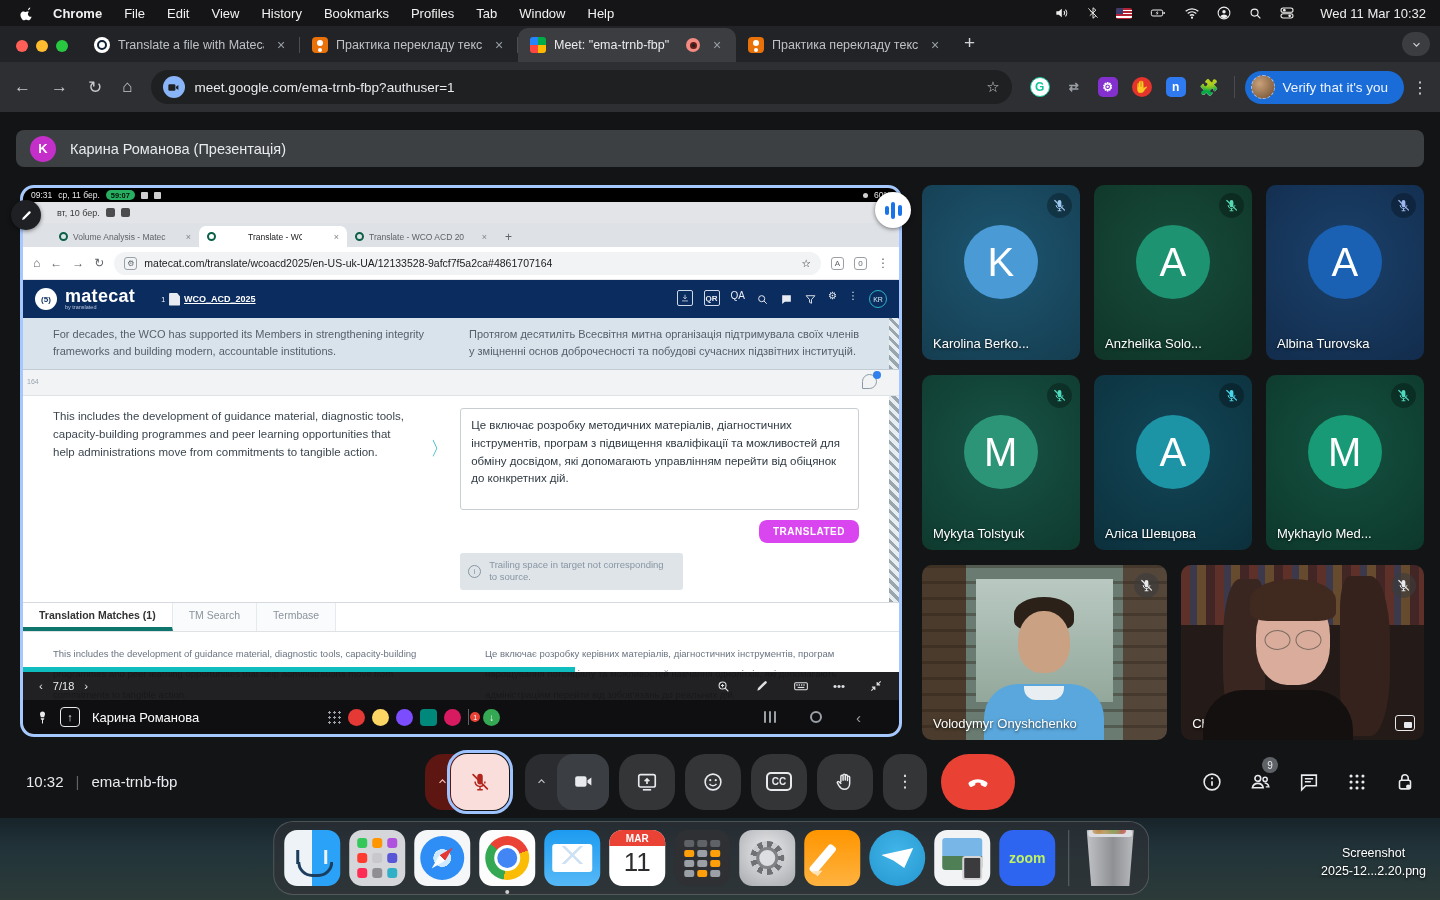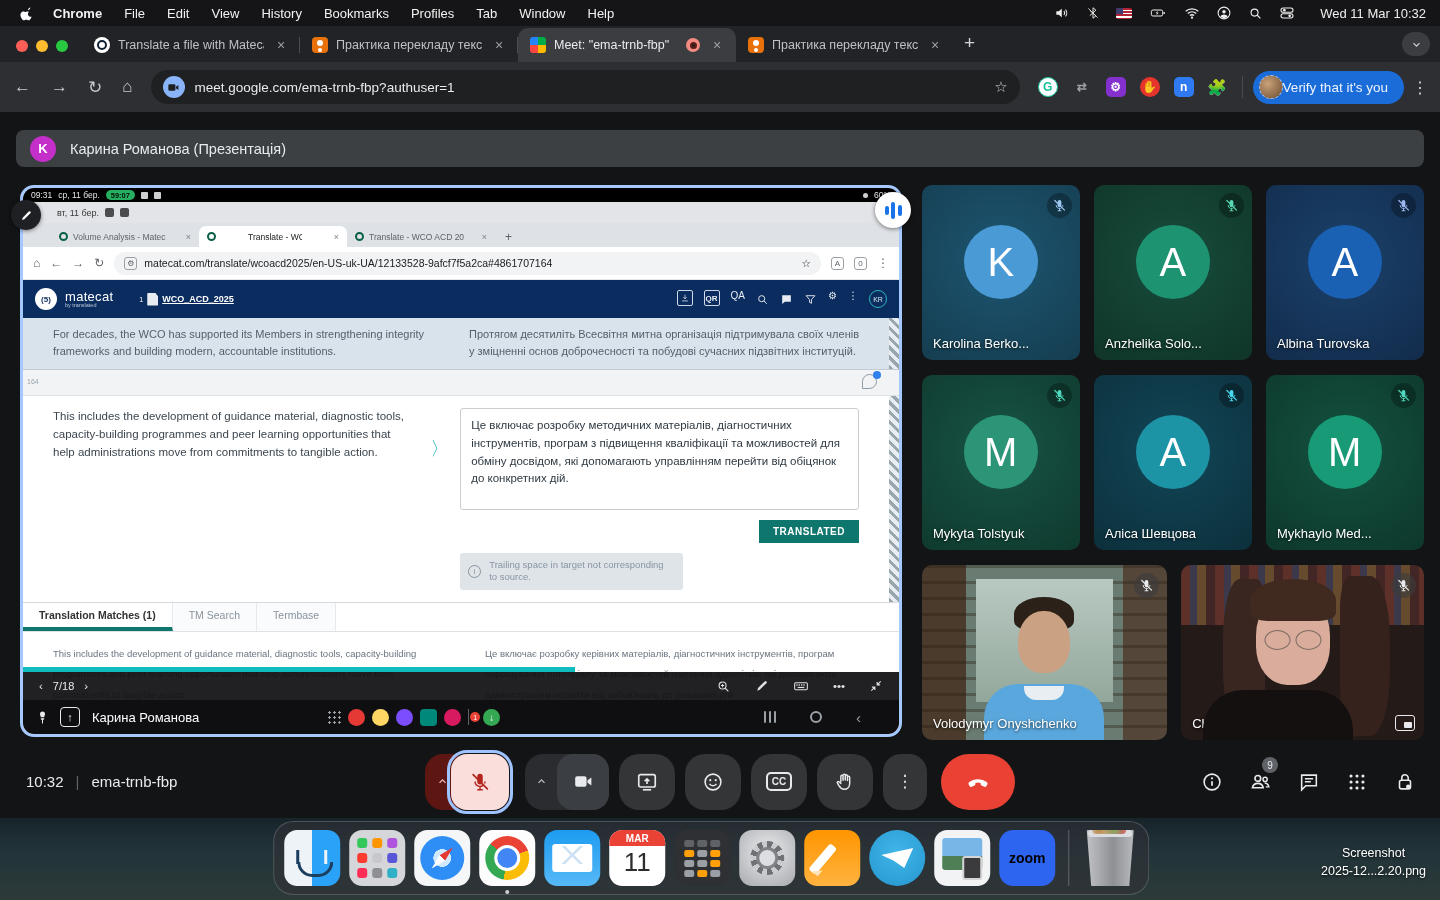--- a/index.html
+++ b/index.html
@@ -50,21 +50,21 @@
   .omnibox .star { color:#c7cacd; font-size:15px; }
   .extrow { display:flex; align-items:center; gap:14px; margin:0 10px; }
   .ext { width:20px; height:20px; border-radius:50%; color:#fff; font-size:12px; font-weight:bold; }
   .ext.gram { background:#fff; color:#15c39a; border:1.5px solid #15c39a; }
   .ext.gray { background:none; color:#9aa0a6; }
   .ext.purple { background:#8430ce; border-radius:5px; }
   .ext.red { background:#e4342b; }
   .ext.blue { background:#2f7af0; border-radius:5px; }
   .puzzle { color:#dadce0; }
   .vline { width:1px; height:22px; background:#4a4b4f; }
-  .verify { display:flex; align-items:center; background:#1a6dd8; border-radius:17px; height:33px; padding:0 16px 0 6px; color:#eef3fe; font-size:13.5px; margin-right:8px; }
+  .verify { display:flex; align-items:center; gap:8px; background:#1a6dd8; border-radius:17px; height:33px; padding:0 16px 0 6px; color:#eef3fe; font-size:13.5px; margin-right:8px; }
   .verify .pav { width:24px; height:24px; border-radius:50%; background:radial-gradient(circle at 35% 35%, #caa27a, #6d4c2f); border:1.5px dashed #9cc0f8; }
   .kebab { color:#dadce0; font-size:16px; margin-right:12px; }
 
   
   #meetarea { position:absolute; left:0; top:112px; width:1440px; height:706px; background:#131416; z-index:10; }
   #banner { position:absolute; left:16px; right:16px; top:18px; height:37px; background:#3c4043; border-radius:8px; display:flex; align-items:center; padding:0 14px; gap:14px; }
   #banner .bav { width:26px; height:26px; border-radius:50%; background:#c42ec9; color:#fff; font-size:13px; font-weight:bold; }
   #banner .btxt { color:#e8eaed; font-size:14.5px; }
 
   
@@ -88,21 +88,21 @@
   .ltoolbar { height:33px; background:#fff; border-bottom:1px solid #e4e6e9; display:flex; align-items:center; padding:0 10px; gap:10px; color:#5f6368; font-size:12px; flex:none; }
   .lpill { flex:1; height:23px; background:#f1f3f4; border-radius:12px; display:flex; align-items:center; padding:0 10px; gap:7px; font-size:10.5px; color:#202124; }
   .lpill .u { flex:1; white-space:nowrap; overflow:hidden; }
   .tchip { width:13px; height:13px; border:1px solid #9aa0a6; border-radius:3px; font-size:8px; color:#5f6368; }
 
   
   .mchead { height:38px; background:#0b2c5f; display:flex; align-items:center; padding:0 12px; gap:8px; color:#fff; flex:none; }
   .mclogo { width:22px; height:22px; border-radius:50%; background:#fff; position:relative; flex:none; }
   .mclogo::after { content:"(5)"; position:absolute; inset:0; display:flex; align-items:center; justify-content:center; color:#0b2c5f; font-size:8px; font-weight:bold; }
   .mcbrand { line-height:1; margin-right:18px; }
-  .mcbrand .b1 { font-size:13px; font-weight:normal; letter-spacing:.3px; }
+  .mcbrand .b1 { font-size:18px; font-weight:bold; letter-spacing:.3px; }
   .mcbrand .b2 { font-size:5.5px; color:#b9c6dd; }
   .mcfile { display:flex; align-items:center; gap:4px; font-size:9px; }
   .mcfile .idx { font-size:7px; vertical-align:super; }
   .mcfile .doc { width:11px; height:13px; background:#e8ecf2; border-radius:1px; clip-path:polygon(0 0,70% 0,100% 30%,100% 100%,0 100%); }
   .mcfile .fname { text-decoration:underline; font-weight:bold; }
   .mcsp { flex:1; }
   .mcicons { display:flex; gap:11px; font-size:10px; color:#e8ecf2; }
   .mcbox { width:16px; height:16px; border:1px solid #cfd8e6; border-radius:2px; font-size:8px; font-weight:bold; }
   .mcav { width:18px; height:18px; border-radius:50%; border:1.5px solid #2bb3c0; font-size:7px; color:#cfe9ec; }
 
@@ -116,21 +116,21 @@
   .gaprow { height:26px; background:#f2f3f5; border-bottom:1px solid #e0e3e6; position:relative; }
   .gaprow .sid { position:absolute; left:4px; top:8px; font-size:7px; color:#9aa5af; }
   .gaprow .cmt { position:absolute; right:22px; top:4px; width:15px; height:15px; border:1.5px solid #8e9aa5; border-radius:50% 50% 50% 0; }
   .gaprow .cmt::after { content:""; position:absolute; right:-5px; top:-4px; width:8px; height:8px; border-radius:50%; background:#2f80ed; }
   .segact { background:#fff; padding:12px 26px 8px 30px; position:relative; display:flex; }
   .segact .src { width:46%; font-size:11.5px; color:#3c464f; line-height:1.55; padding-right:18px; }
   .segact .chev { width:30px; color:#2bb3c0; font-size:19px; padding-top:28px; }
   .segact .tcol { flex:1; padding-right:14px; }
   .editor { border:1px solid #c9ced3; border-radius:3px; background:#fff; padding:8px 10px; font-size:11.5px; color:#2f3942; line-height:1.55; min-height:102px; }
   .actrow { display:flex; justify-content:flex-end; margin-top:10px; }
-  .translated { background:#0f766e; color:#fff; font-size:10px; font-weight:bold; letter-spacing:.5px; padding:6px 14px; border-radius:0; }
+  .translated { background:#d946ef; color:#fff; font-size:10px; font-weight:bold; letter-spacing:.5px; padding:6px 14px; border-radius:8px; }
   .warnrow { margin:10px 0 4px; display:flex; }
   .warn { display:flex; gap:8px; background:#dfe4e8; border-radius:3px; padding:6px 14px 6px 8px; align-items:center; }
   .warn .wi { width:13px; height:13px; border-radius:50%; border:1.5px solid #8795a3; color:#8795a3; font-size:8px; flex:none; }
   .warn .wt { font-size:9.5px; color:#8795a3; line-height:1.3; max-width:180px; }
   .mpanel { background:#fff; border-top:1px solid #d6d9dd; }
   .ptabs { display:flex; border-bottom:1px solid #dfe2e5; background:#fff; }
   .ptab { padding:6px 16px; font-size:10.5px; color:#8a939c; border-right:1px solid #e7eaec; background:#fafbfc; }
   .ptab.active { color:#333; font-weight:bold; background:#fff; border-bottom:4px solid #0f766e; }
   .mrow { display:flex; gap:44px; padding:12px 26px 8px 30px; font-size:9.5px; color:#6a7480; }
   .mrow .c { flex:1; line-height:2.15; }
@@ -261,21 +261,21 @@
       background:repeating-conic-gradient(#6f7174 0 20deg, #c9cbcf 20deg 40deg); }
   .d-set::after { content:""; position:absolute; left:50%; top:50%; transform:translate(-50%,-50%); width:16px; height:16px; border-radius:50%; background:#dddee1; border:3px solid #808286; }
   .d-pages { background:linear-gradient(#ff9500,#ffb340); }
   .d-pages::before { content:""; position:absolute; left:14px; top:12px; width:9px; height:34px; background:#fff; border-radius:3px; transform:rotate(40deg); }
   .d-pages::after { content:""; position:absolute; left:9px; top:37px; width:8px; height:8px; background:#ffe2b8; clip-path:polygon(0 100%, 100% 0, 100% 100%); transform:rotate(40deg); }
   .d-tg { background:radial-gradient(circle at 50% 40%, #41b6e8, #2596d1); border-radius:50%; }
   .d-tg::before { content:""; position:absolute; left:12px; top:18px; width:32px; height:20px; background:#fff; clip-path:polygon(0 35%, 100% 0, 72% 100%, 38% 62%); }
   .d-prev { background:#f2f3f5; }
   .d-prev::before { content:""; position:absolute; inset:8px 8px 16px 8px; border-radius:3px; background:linear-gradient(#79b6e8 0 55%, #4f7f55 55% 100%); }
   .d-prev::after { content:""; position:absolute; right:8px; bottom:6px; width:16px; height:20px; border-radius:3px; background:#3b3b3d; border:2px solid #d5d5d8; }
-  .d-zoom { background:#2d64f0; color:#000000; display:flex; align-items:center; justify-content:center; font-size:14px; font-weight:bold; border-radius:14px; }
+  .d-zoom { background:#2d64f0; color:#bef264; display:flex; align-items:center; justify-content:center; font-size:14px; font-weight:bold; border-radius:14px; }
   .docksep { width:1px; height:56px; background:rgba(255,255,255,.25); margin:0 4px; }
   .d-trash { background:linear-gradient(90deg,#c9cacd,#8e9093 55%,#c2c3c6); clip-path:polygon(8% 0,92% 0,84% 100%,16% 100%); border-radius:6px; }
   .d-trash::before { content:""; position:absolute; left:6px; right:6px; top:0; height:7px; background:#dcdde0; border-radius:3px; }
   .d-trash::after { content:""; position:absolute; left:10px; top:-4px; width:34px; height:8px;
       background:radial-gradient(circle at 20% 50%, #b84, transparent 60%), radial-gradient(circle at 60% 40%, #7a5, transparent 60%), radial-gradient(circle at 85% 60%, #c55, transparent 60%); border-radius:4px; }
 
   #shotlabel { position:absolute; right:14px; bottom:20px; color:#fff; font-size:12.5px; text-align:center; line-height:1.45;
                text-shadow:0 1px 3px rgba(0,0,0,.9); }
 </style>
 </head>
@@ -574,21 +574,21 @@
         <span>09:31</span>
         <span>ср, 11 бер.</span>
         <span class="pill">59:07</span>
         <span class="sq"></span>
           <span class="sq"></span>
         <span class="sp"></span>
         <span class="sq" style="width:5px;height:5px;border-radius:50%"></span>
         <span>60%</span>
       </div>
       <div class="subbar">
-        <span>вт, 11 бер.</span>
+        <span>вт, 10 бер.</span>
         <span class="sq"></span>
           <span class="sq"></span>
         <span class="sp"></span>
         <span class="bat"></span>
       </div>
       <div class="ltabs">
         <div class="ltab">
           <span class="lfav"></span>
             <span class="t">Volume Analysis - Matec</span>
             <span class="x">×</span>

